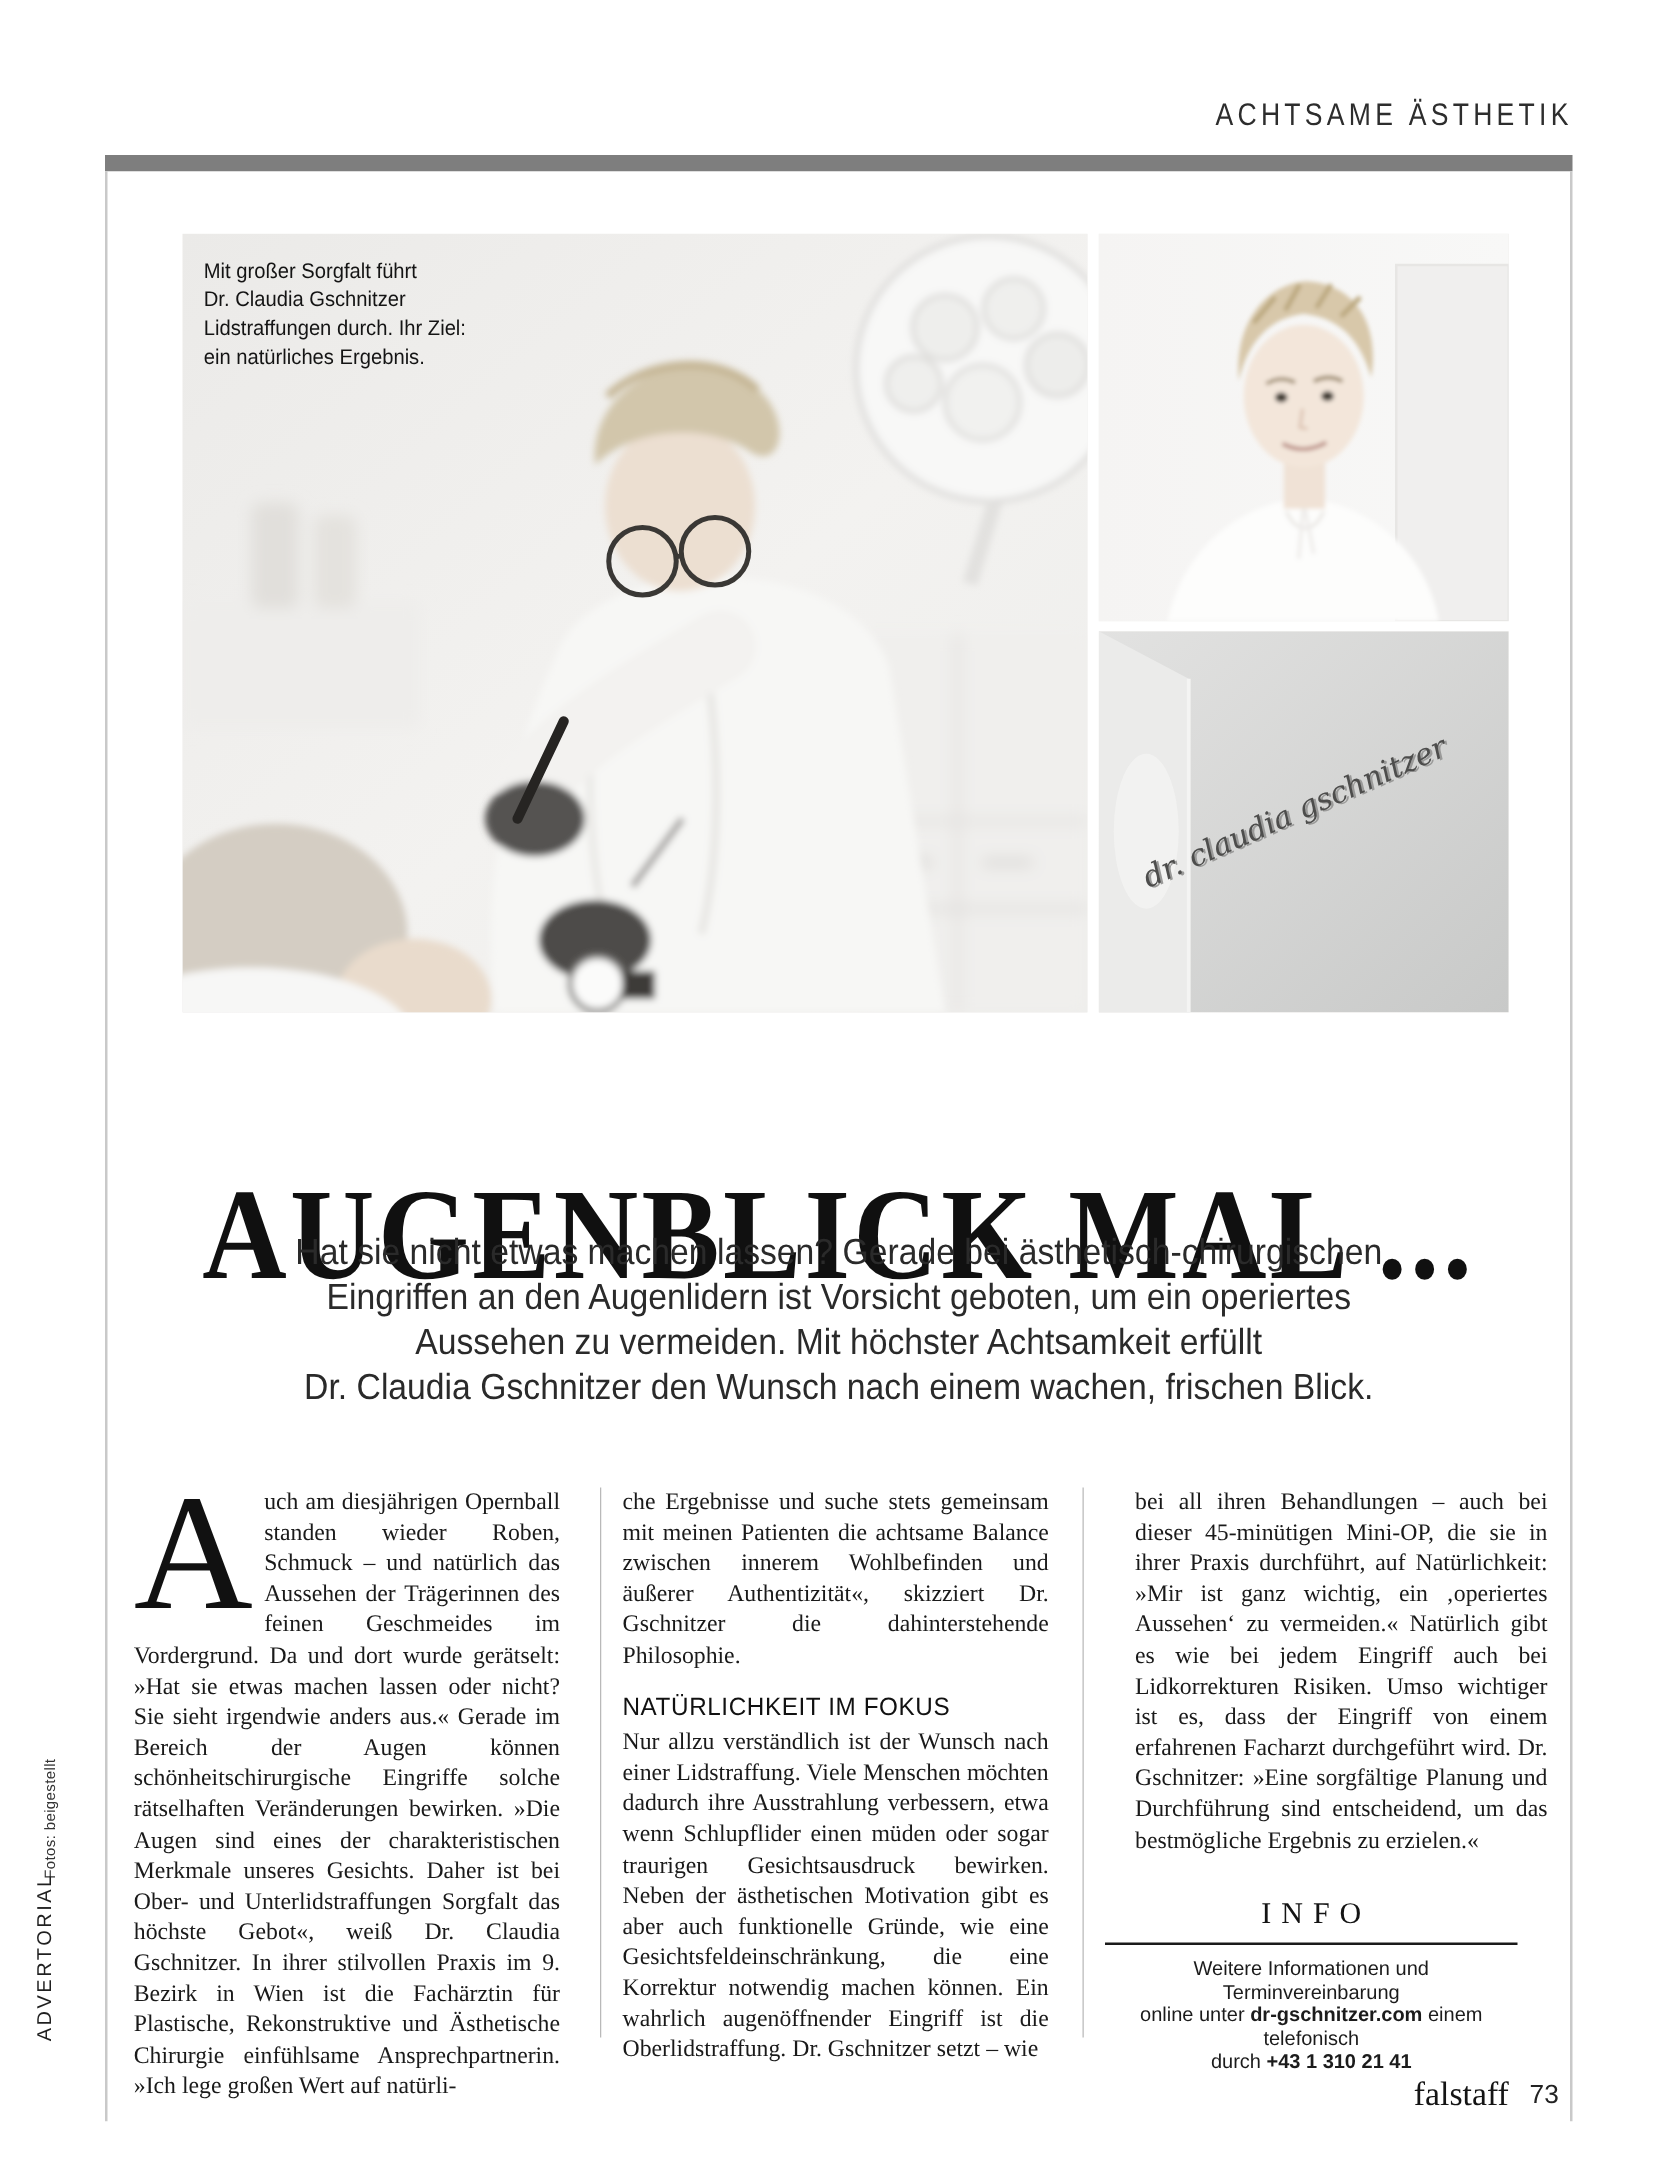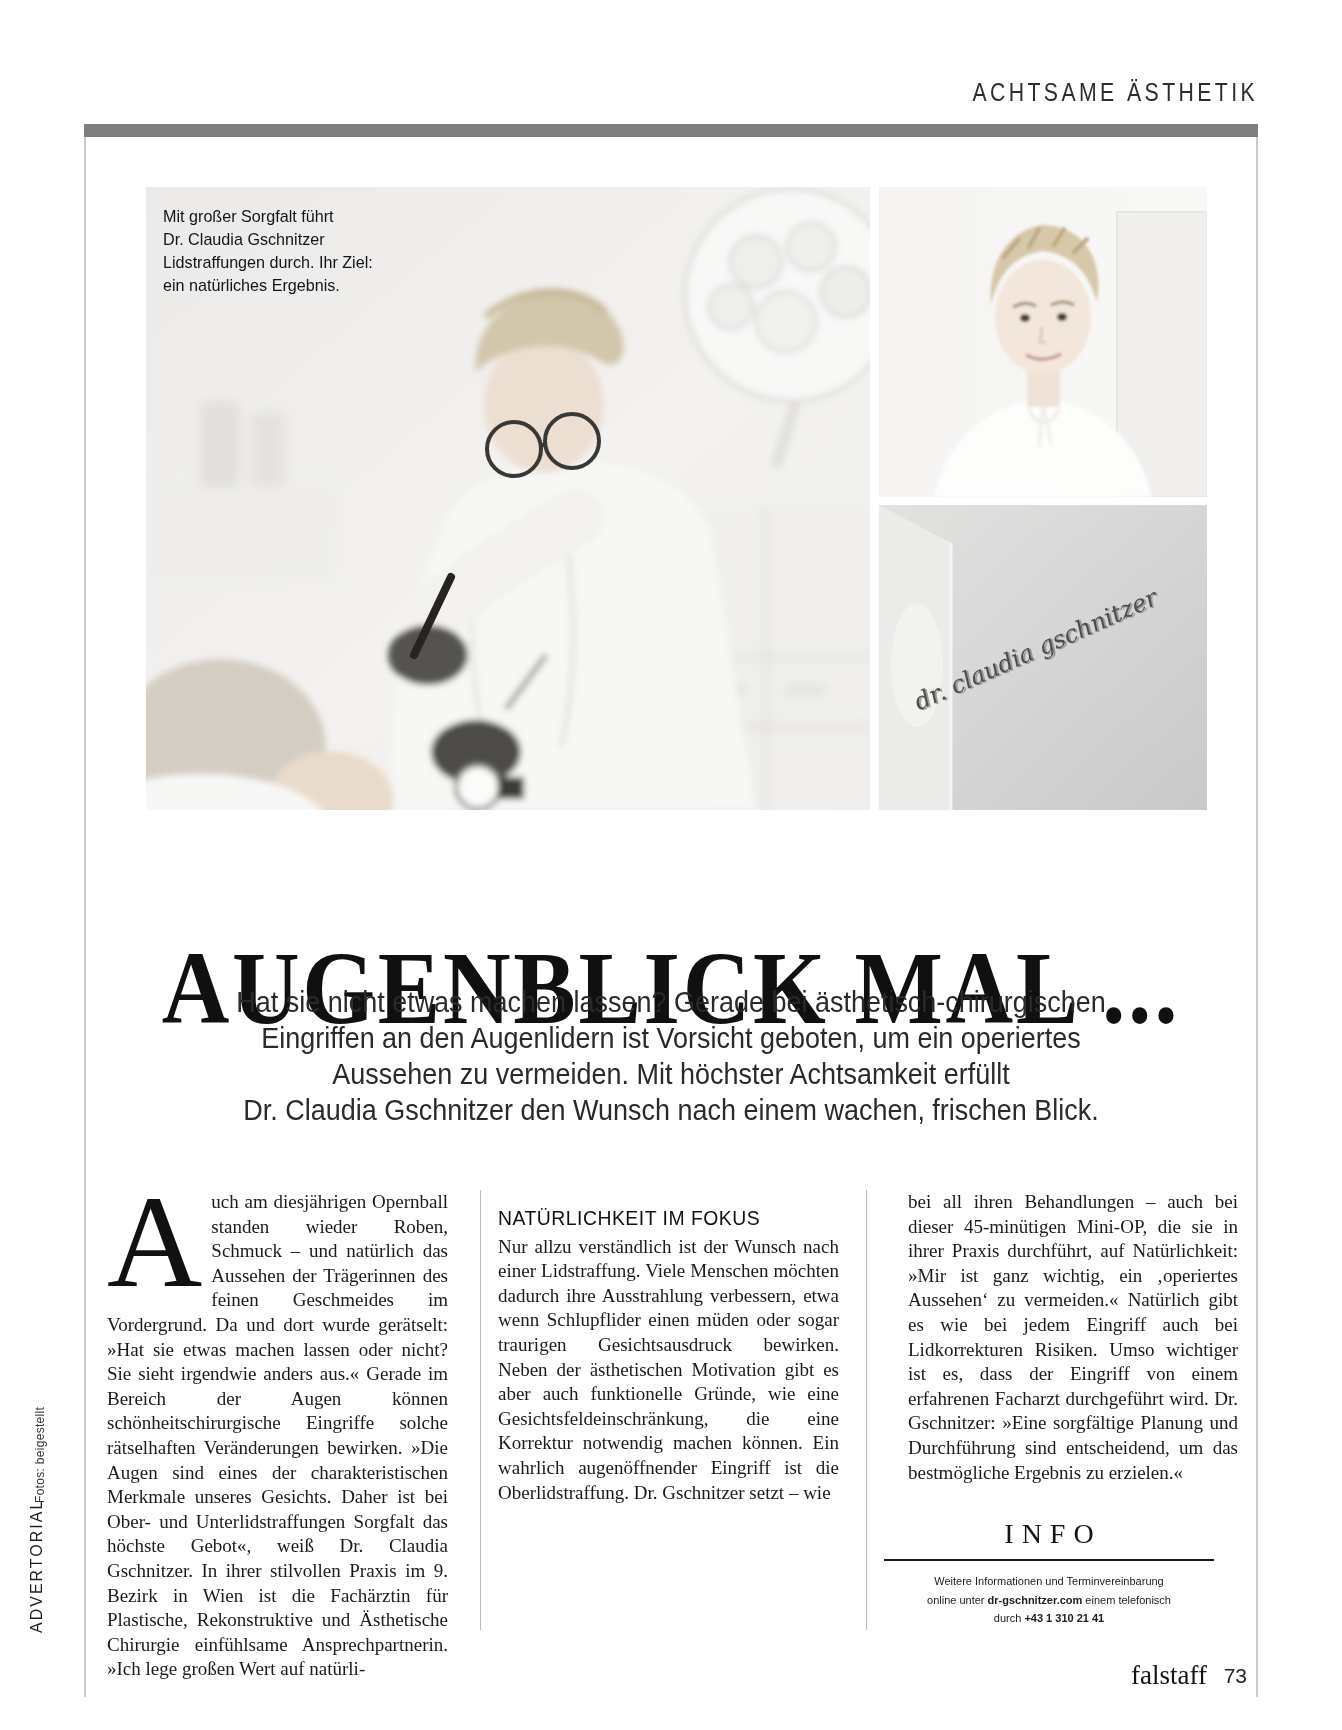--- a/index.html
+++ b/index.html
@@ -56,23 +56,23 @@
     line-height:99px;height:99px;padding:2px 9px 0 0;color:#111;
   }
   .subhead{
     font-family:"Liberation Sans",sans-serif;font-weight:400;font-size:20px;
     letter-spacing:.5px;color:#111;margin:16px 0 4px;transform:scaleX(.97);
     transform-origin:0 50%;white-space:nowrap;text-align:left;
   }
 
   
   .info{position:absolute;left:884px;top:1518px;width:330px;text-align:center;}
-  .info-h{font-family:"Liberation Serif",serif;font-size:28px;letter-spacing:8px;text-indent:8px;color:#141414;}
+  .info-h{font-family:"Liberation Serif",serif;font-size:24px;letter-spacing:8px;text-indent:8px;color:#141414;}
   .info-rule{border:none;border-top:2.5px solid #1a1a1a;margin:9px 0 11px;}
-  .info-t{font-size:11px;line-height:18.5px;color:#1b1b1b;}
+  .info-t{font-size:16px;line-height:18.5px;color:#1b1b1b;}
   .info-t b{font-weight:bold;}
 
   
   .advert{
     position:absolute;left:28px;top:1523px;height:110px;writing-mode:vertical-rl;
     transform:rotate(180deg);font-size:16px;letter-spacing:2px;color:#1f1f1f;white-space:nowrap;
   }
   .credit{
     position:absolute;left:33px;top:1421px;height:82px;writing-mode:vertical-rl;
     transform:rotate(180deg);font-size:12px;letter-spacing:.3px;color:#333;white-space:nowrap;
@@ -213,20 +213,21 @@
   <div>Eingriffen an den Augenlidern ist Vorsicht geboten, um ein operiertes</div>
   <div>Aussehen zu vermeiden. Mit höchster Achtsamkeit erfüllt</div>
   <div>Dr. Claudia Gschnitzer den Wunsch nach einem wachen, frischen Blick.</div>
 </div>
 
 <div class="col col1">
   <p><span class="dropcap">A</span><span>uch am diesjährigen Opernball standen wieder Roben, Schmuck – und natürlich das Aussehen der Trägerinnen des feinen Geschmeides im Vordergrund. Da und dort wurde gerätselt: »Hat sie etwas machen lassen oder nicht? Sie sieht irgendwie anders aus.« Gerade im Bereich der Augen können schönheitschirurgische Eingriffe solche rätselhaften Veränderungen bewirken. »Die Augen sind eines der charakteristischen Merkmale unseres Gesichts. Daher ist bei Ober- und Unterlidstraffungen Sorgfalt das höchste Gebot«, weiß Dr. Claudia Gschnitzer. In ihrer stilvollen Praxis im 9. Bezirk in Wien ist die Fachärztin für Plastische, Rekonstruktive und Ästhetische Chirurgie einfühlsame Ansprechpartnerin. »Ich lege großen Wert auf natürli-</span></p>
 </div>
 <div class="coldiv d1"></div>
 <div class="col col2">
+  <p>che Ergebnisse und suche stets gemeinsam mit meinen Patienten die achtsame Balance zwischen innerem Wohlbefinden und äußerer Authentizität«, skizziert Dr. Gschnitzer die dahinterstehende Philosophie.</p>
   <h3 class="subhead">NATÜRLICHKEIT IM FOKUS</h3>
   <p>Nur allzu verständlich ist der Wunsch nach einer Lidstraffung. Viele Menschen möchten dadurch ihre Ausstrahlung verbessern, etwa wenn Schlupflider einen müden oder sogar traurigen Gesichtsausdruck bewirken. Neben der ästhetischen Motivation gibt es aber auch funktionelle Gründe, wie eine Gesichtsfeldeinschränkung, die eine Korrektur notwendig machen können. Ein wahrlich augenöffnender Eingriff ist die Oberlidstraffung. Dr. Gschnitzer setzt – wie</p>
 </div>
 <div class="coldiv d2"></div>
 <div class="col col3">
   <p>bei all ihren Behandlungen – auch bei dieser 45-minütigen Mini-OP, die sie in ihrer Praxis durchführt, auf Natürlichkeit: »Mir ist ganz wichtig, ein ‚operiertes Aussehen‘ zu vermeiden.« Natürlich gibt es wie bei jedem Eingriff auch bei Lidkorrekturen Risiken. Umso wichtiger ist es, dass der Eingriff von einem erfahrenen Facharzt durchgeführt wird. Dr. Gschnitzer: »Eine sorgfältige Planung und Durchführung sind entscheidend, um das bestmögliche Ergebnis zu erzielen.«</p>
 </div>
 
 <div class="info">
   <div class="info-h">INFO</div>

